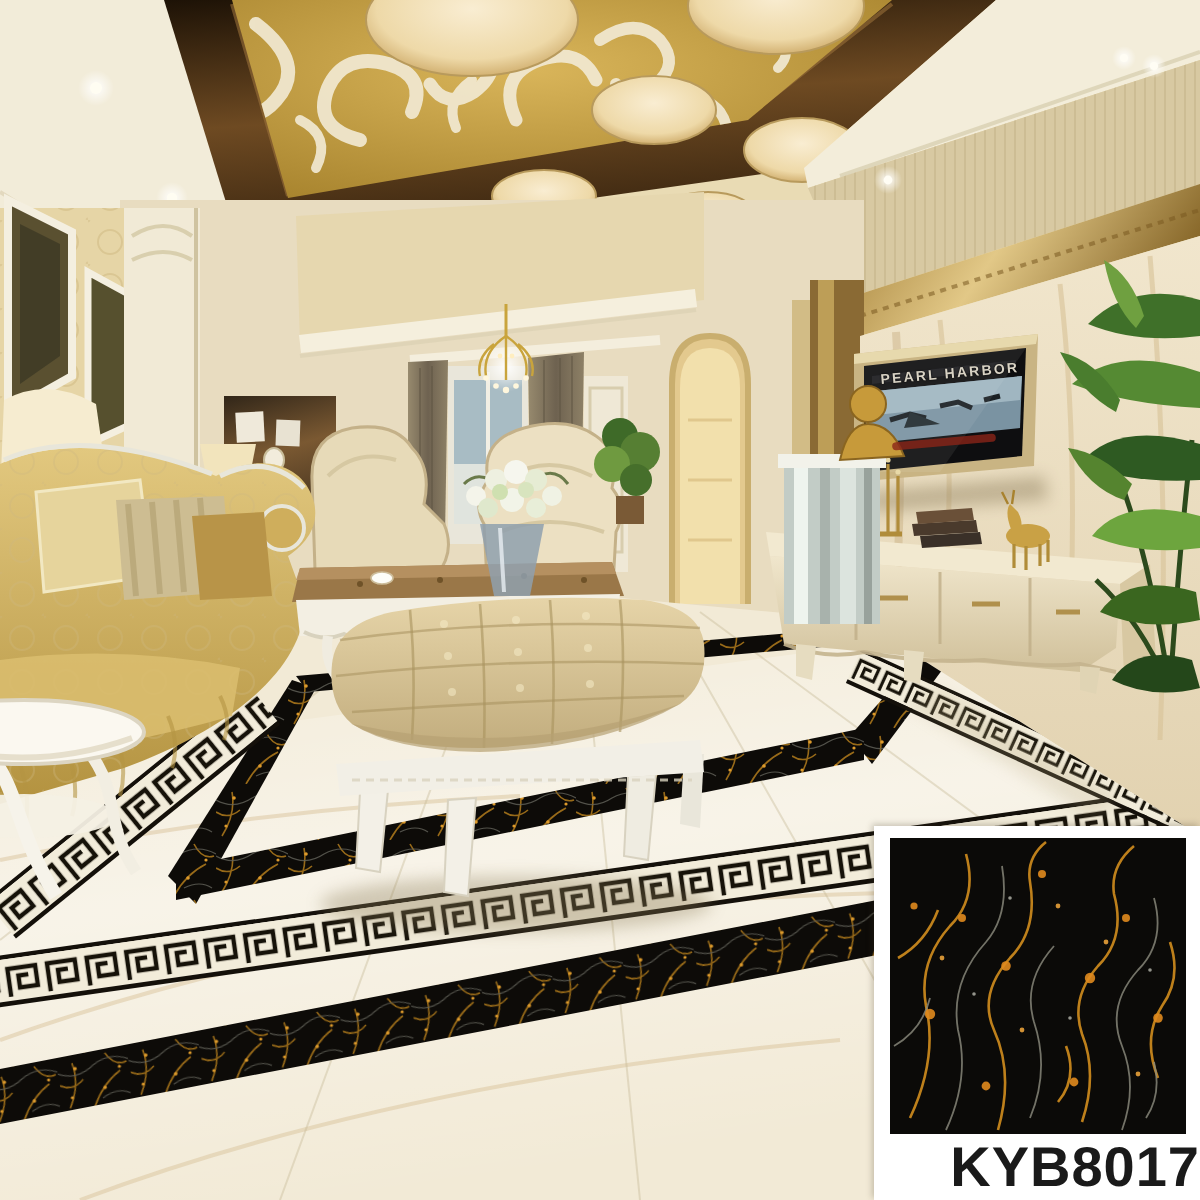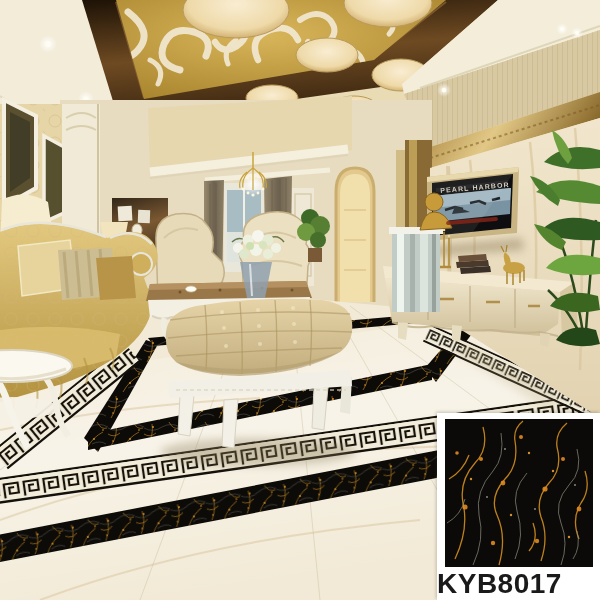--- a/index.html
+++ b/index.html
@@ -5,21 +5,21 @@
   html,body{margin:0;padding:0;background:#fff;}
   .stage{position:relative;width:600px;height:600px;overflow:hidden;
          font-family:"Liberation Sans",sans-serif;background:#e9dbb4;}
   .stage svg{display:block;}
   .poster-title{position:absolute;left:433px;top:184px;width:84px;text-align:center;
     font-weight:700;font-size:7px;letter-spacing:1.1px;color:#d8d2c4;
     transform:rotate(-5deg);text-shadow:0 0 1px #000;pointer-events:none;}
   .poster-tagline{position:absolute;left:446px;top:219px;width:52px;height:4px;
     background:#8a2418;opacity:.8;transform:rotate(-5deg);border-radius:2px;}
   .product-card{position:absolute;left:437px;top:413px;width:163px;height:187px;
-    background:#ffffff;box-sizing:border-box;padding-top:6px;text-align:left;
+    background:#ffffff;box-sizing:border-box;padding-top:6px;text-align:right;
     box-shadow:-1px -1px 3px rgba(60,50,30,.25);}
   .product-card .tile{width:148px;height:148px;display:block;margin:0 auto;}
   .product-card .code{margin-top:1px;font-weight:700;font-size:28px;line-height:31px;
     letter-spacing:.5px;color:#1a1a1a;}
 </style>
 </head>
 <body>
 
 <div class="stage">
 <svg width="600" height="600" viewBox="0 0 600 600" xmlns="http://www.w3.org/2000/svg">

